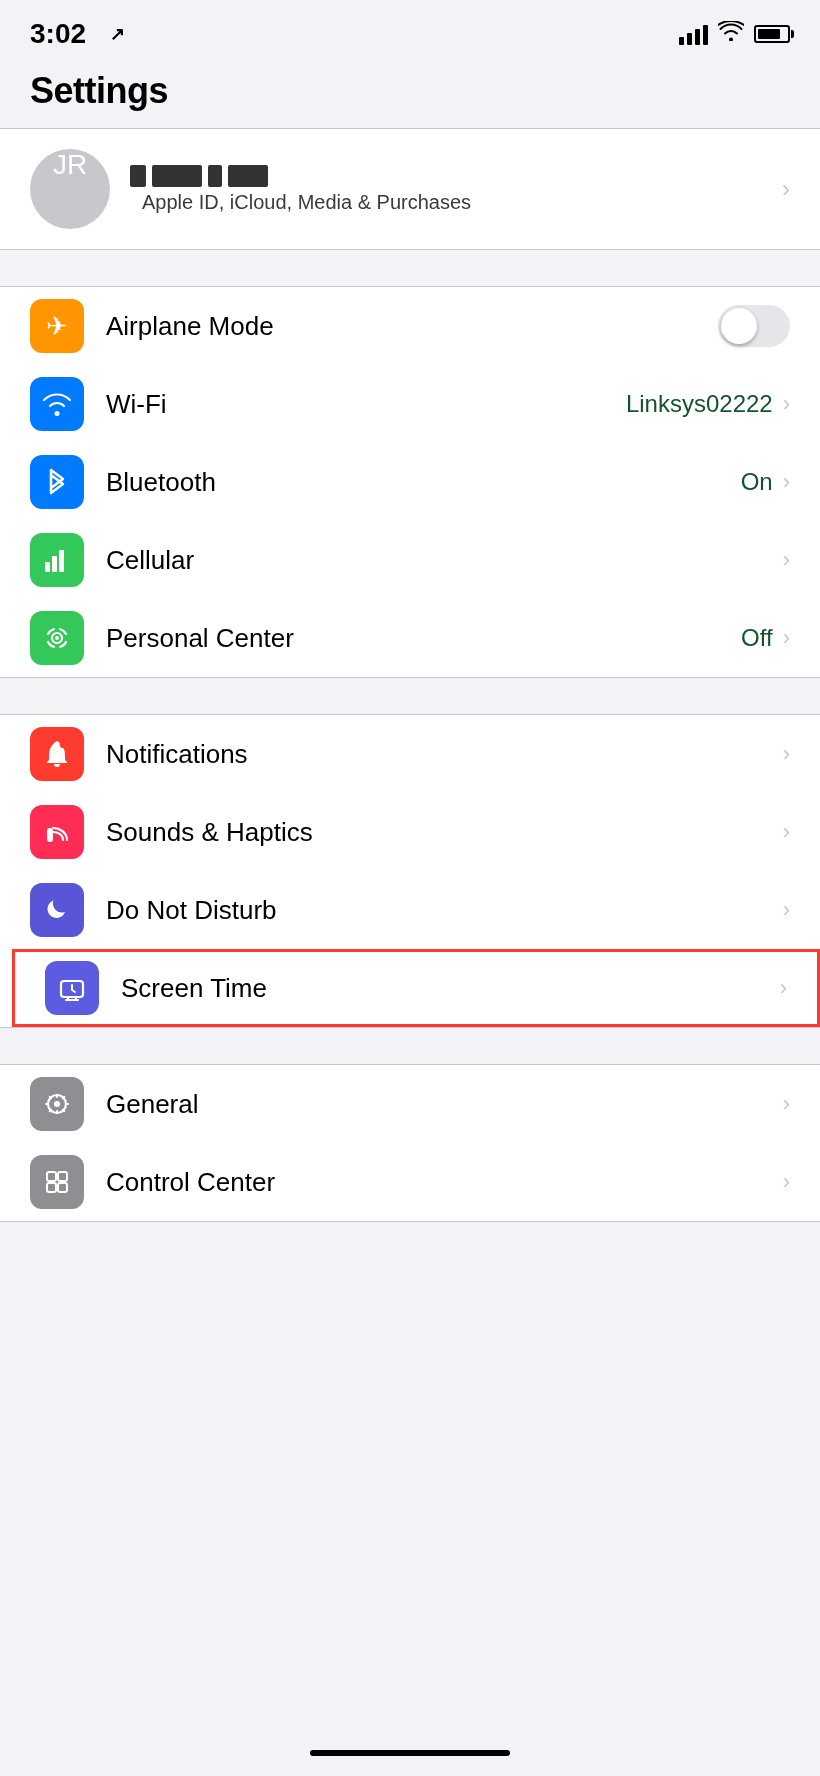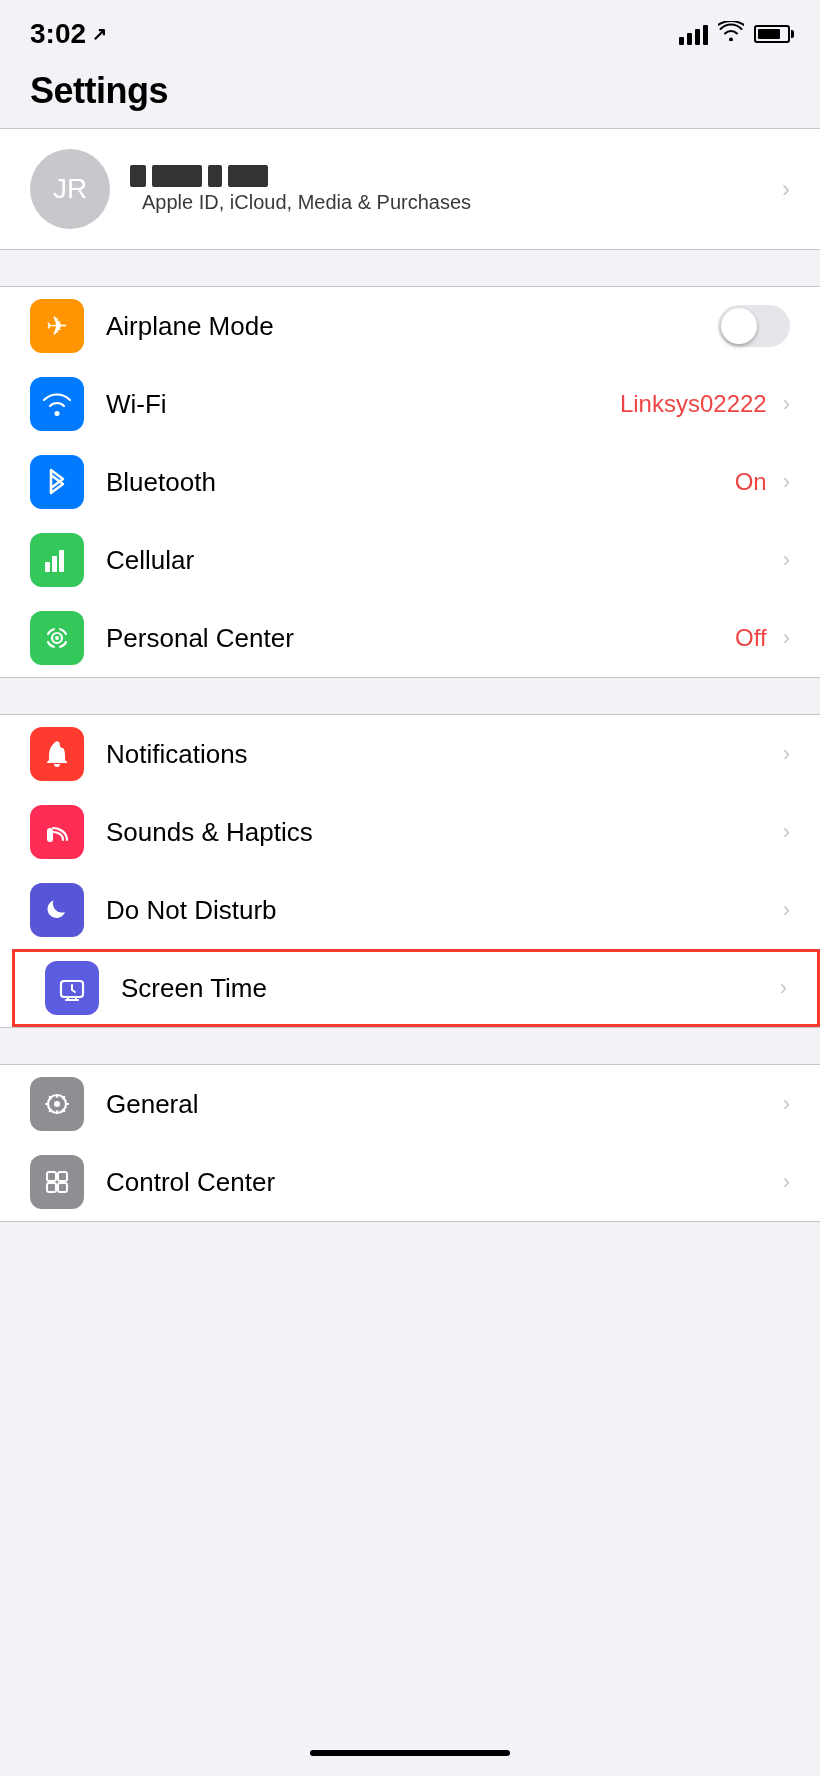--- a/index.html
+++ b/index.html
@@ -19,21 +19,21 @@
       align-items: center;
       padding: 18px 30px 10px 30px;
       background: #f2f2f7;
     }
     .status-time {
       font-size: 28px;
       font-weight: 600;
       color: #000;
       display: flex;
       align-items: center;
-      gap: 6px;
+      gap: 24px;
     }
     .status-icons {
       display: flex;
       align-items: center;
       gap: 10px;
     }
     .signal-bars {
       display: flex;
       align-items: flex-end;
       gap: 3px;
@@ -104,21 +104,21 @@
       gap: 20px;
       background: #fff;
       position: relative;
     }
     .profile-avatar {
       width: 80px;
       height: 80px;
       border-radius: 50%;
       background: #c7c7cc;
       display: flex;
-      align-items: center;
+      align-items: flex-start;
       justify-content: center;
       font-size: 28px;
       font-weight: 500;
       color: #fff;
       flex-shrink: 0;
     }
     .profile-info {
       flex: 1;
     }
     .profile-name {
@@ -181,22 +181,22 @@
       color: #fff;
     }
 
     .setting-label {
       flex: 1;
       font-size: 26px;
       color: #000;
     }
     .setting-value {
       font-size: 24px;
-      color: #ef4444;
-      margin-right: 16px;
+      color: #14532d;
+      margin-right: 10px;
     }
     .chevron-right {
       color: #c7c7cc;
       font-size: 22px;
     }
 
     
     .toggle {
       width: 72px;
       height: 42px;

